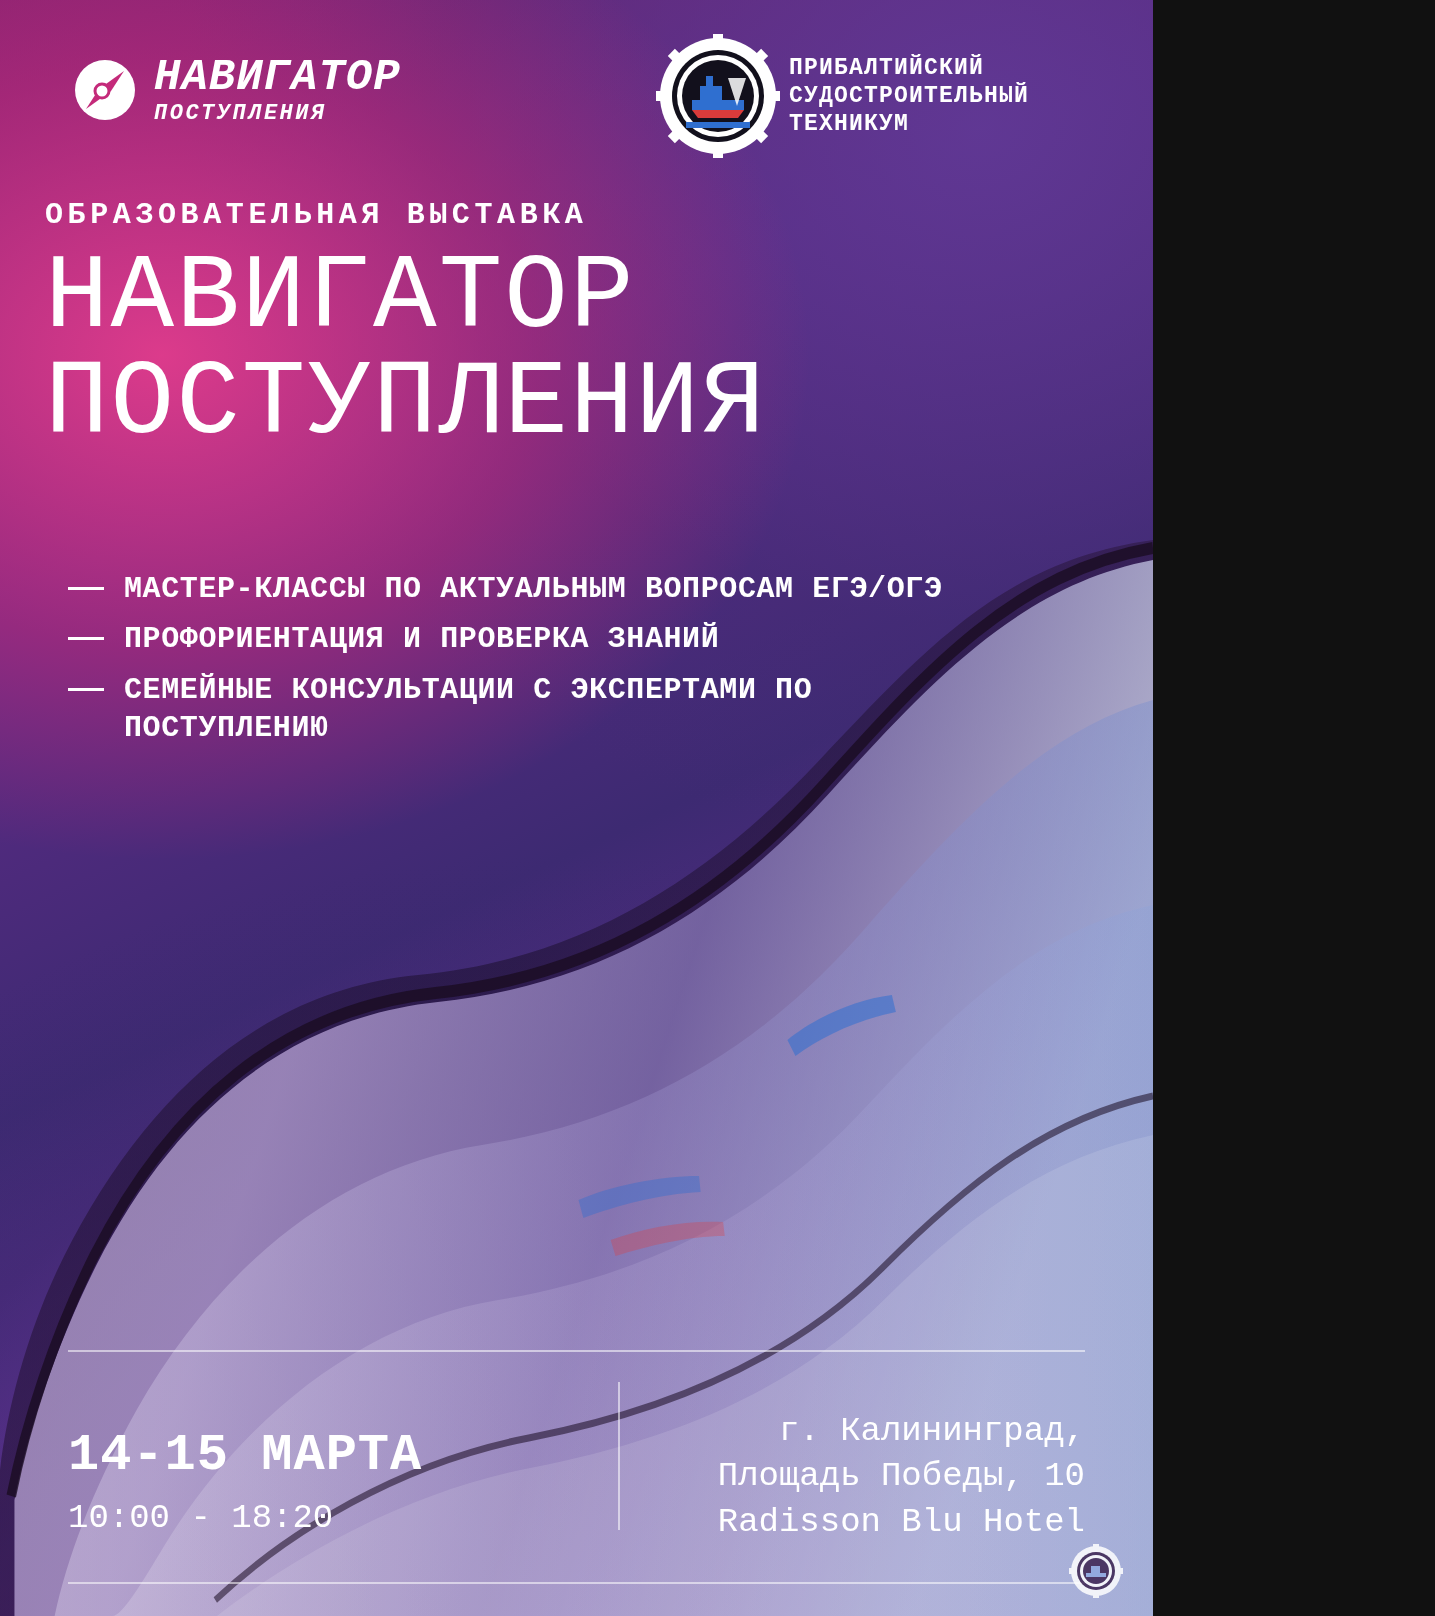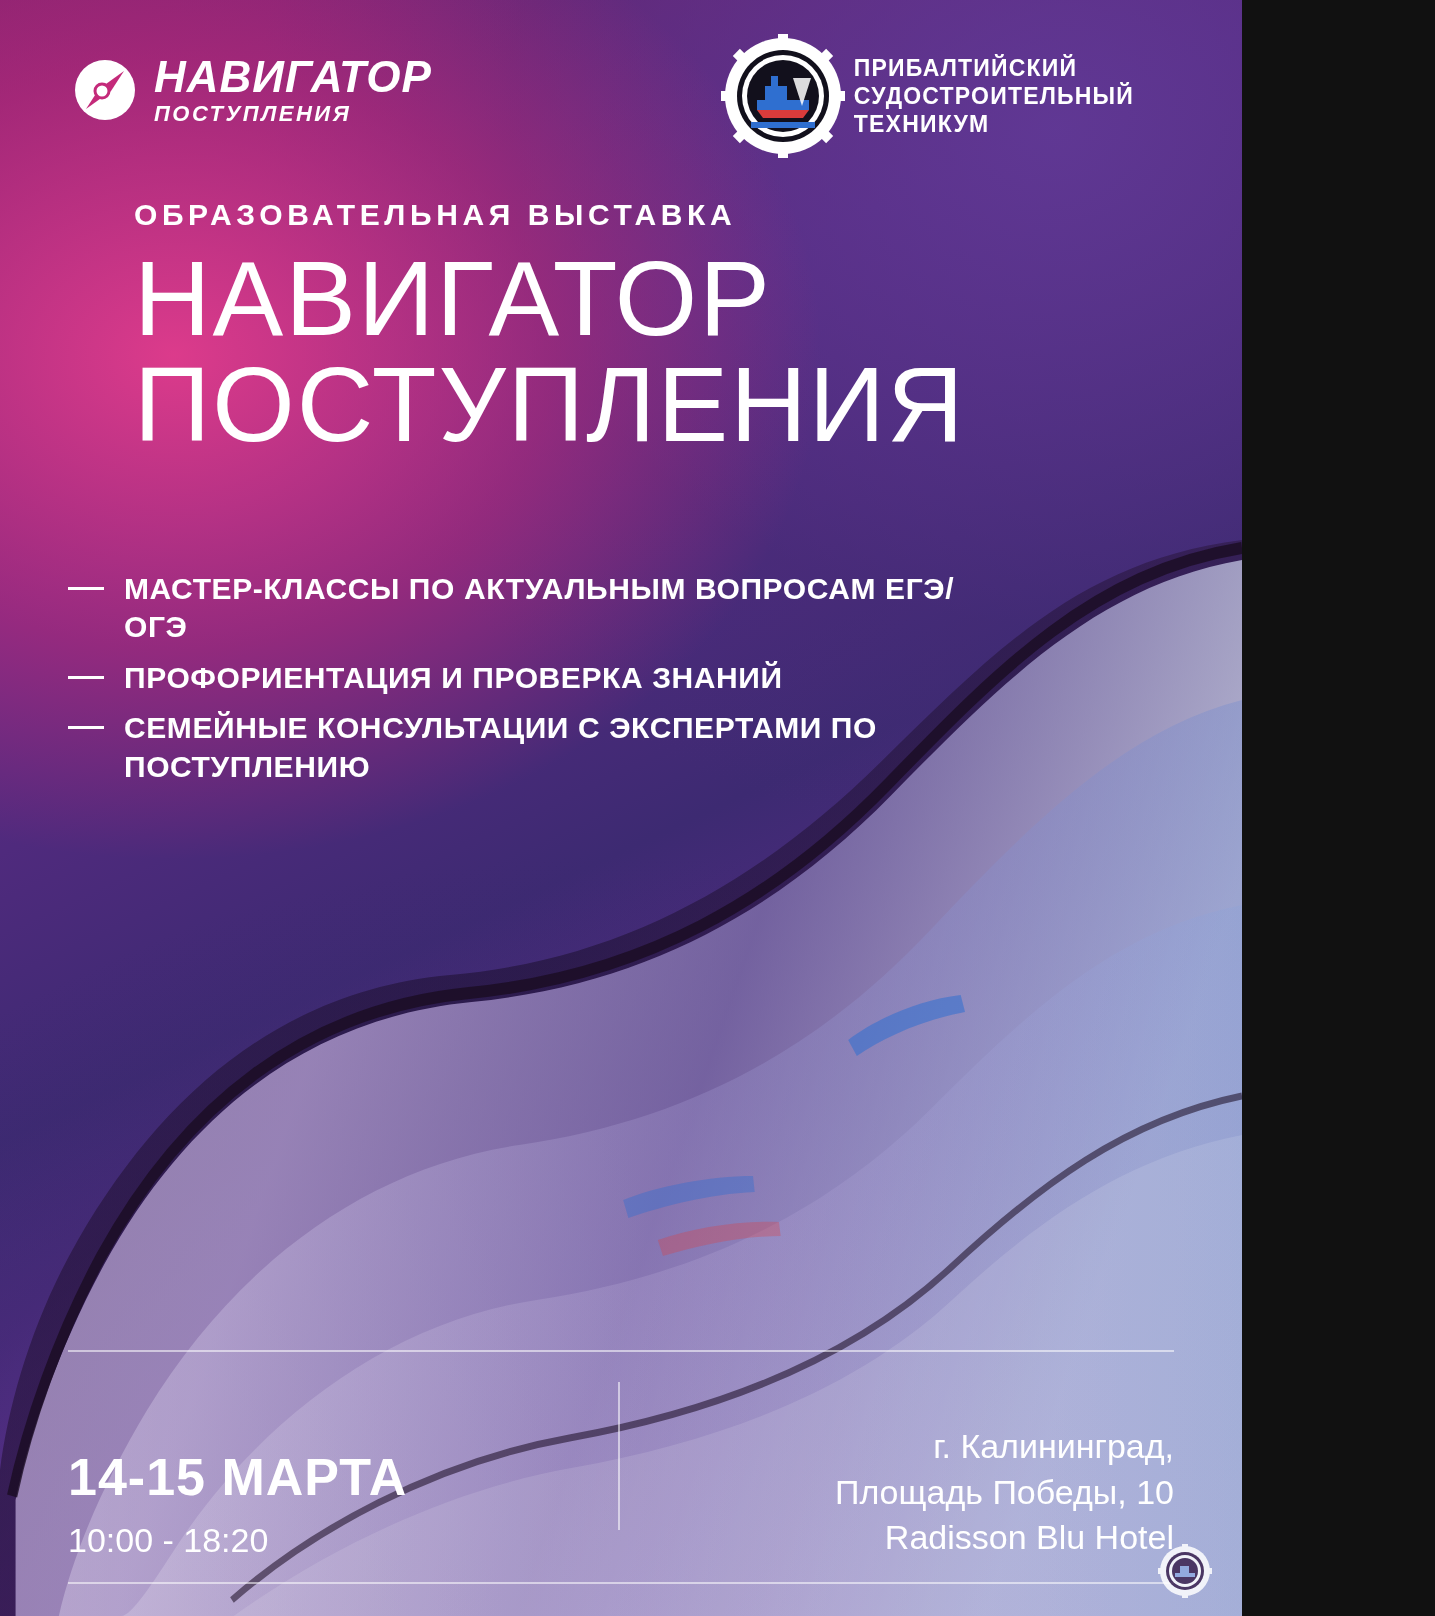--- a/index.html
+++ b/index.html
@@ -2,24 +2,24 @@
 <html lang="ru"><head>
 <meta charset="utf-8">
 <style>
   html, body {
     margin: 0;
     padding: 0;
     background: #111;
   }
   .poster {
     position: relative;
-    width: 1242px;
+    width: 1153px;
     height: 1616px;
     overflow: hidden;
-    font-family: Liberation Sans, sans-serif;
+    font-family: Liberation Mono, monospace;
     color: #ffffff;
     background:
       radial-gradient(ellipse 900px 700px at 14% 22%, rgba(226,60,140,0.95) 0%, rgba(196,42,122,0.55) 42%, rgba(120,30,95,0.0) 72%),
       radial-gradient(ellipse 1000px 900px at 85% 8%, rgba(96,58,150,0.85) 0%, rgba(70,45,120,0.35) 55%, rgba(40,30,80,0) 80%),
       radial-gradient(ellipse 1200px 900px at 50% 100%, rgba(110,70,175,0.75) 0%, rgba(60,40,110,0.3) 60%, rgba(30,20,60,0) 85%),
       linear-gradient(155deg, #7e2270 0%, #5e2a86 28%, #3d2a72 52%, #5c2d8a 72%, #8f2d7f 100%);
   }
 
   
   .wave-layer {
@@ -55,21 +55,21 @@
     font-size: 22px;
     font-weight: 700;
     font-style: italic;
     letter-spacing: 2.5px;
     color: #fff;
     margin-top: 4px;
   }
 
   .pst-logo {
     position: absolute;
-    right: 108px;
+    right: 124px;
     top: 34px;
     display: flex;
     align-items: center;
     gap: 9px;
   }
   .pst-emblem { width: 124px; height: 124px; flex: 0 0 124px; }
   .pst-text {
     font-size: 23px;
     font-weight: 700;
     line-height: 1.22;
@@ -142,21 +142,21 @@
   .rule-top { top: 1350px; }
   .rule-bottom { top: 1582px; }
 
   .footer {
     position: absolute;
     left: 68px;
     right: 68px;
     top: 1380px;
     height: 180px;
     display: flex;
-    align-items: flex-end;
+    align-items: center;
     justify-content: space-between;
   }
   .footer-left { padding-top: 22px; }
   .date {
     font-size: 52px;
     font-weight: 700;
     letter-spacing: 1px;
     text-transform: uppercase;
     color: #fff;
   }

